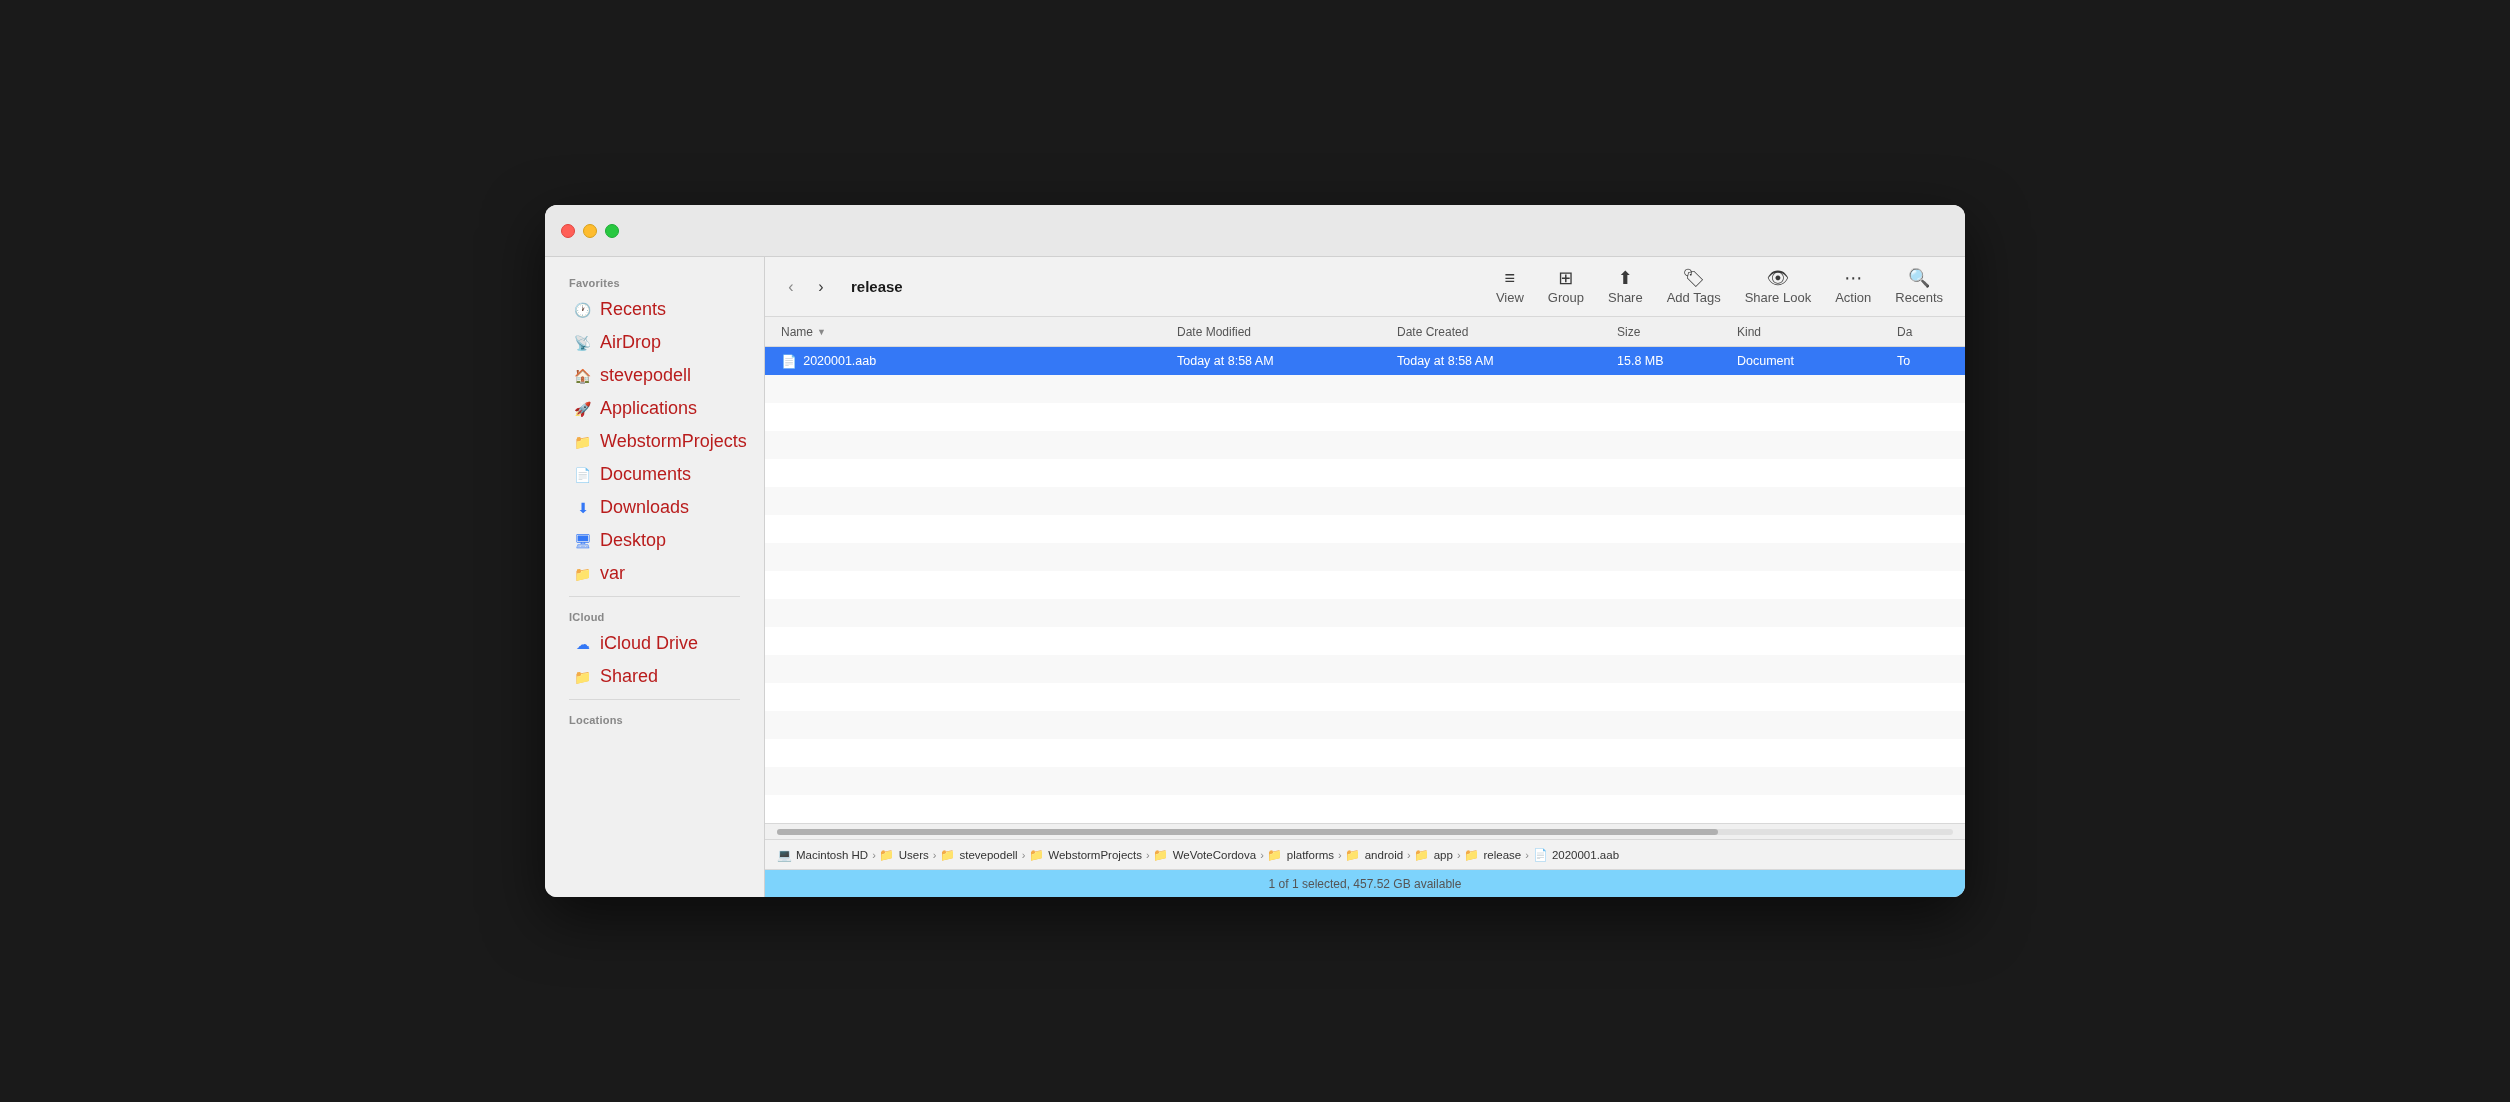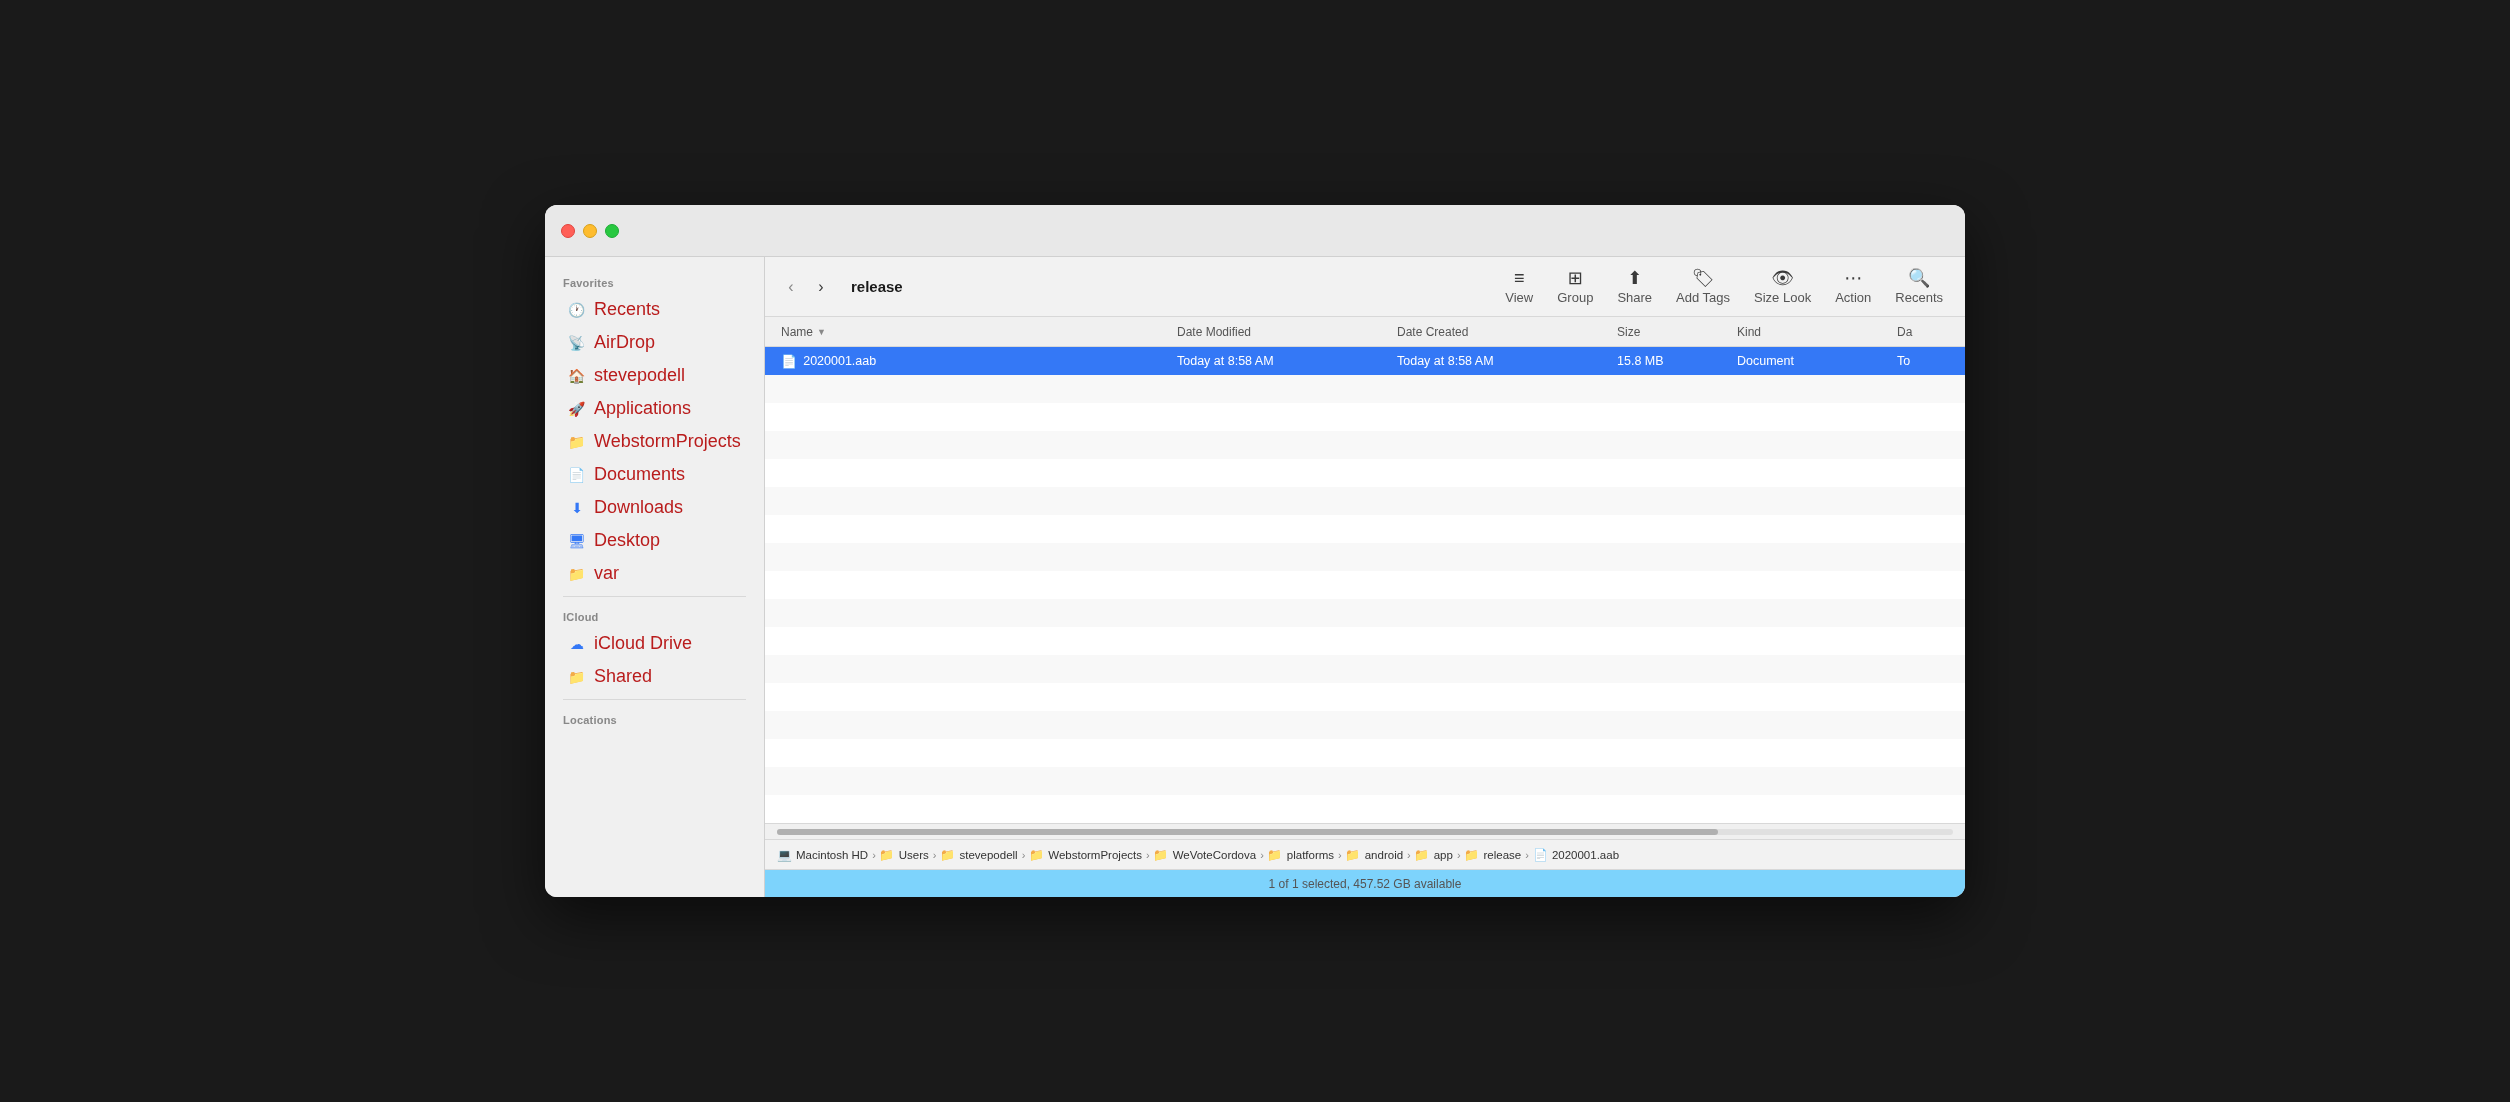--- a/index.html
+++ b/index.html
@@ -51,21 +51,21 @@
       display: flex;
       flex: 1;
       overflow: hidden;
     }
 
     
     .sidebar {
       width: 220px;
       background: #f0f0f0;
       border-right: 1px solid #d0d0d0;
-      padding: 12px 2px;
+      padding: 12px 8px;
       display: flex;
       flex-direction: column;
       overflow-y: auto;
       flex-shrink: 0;
     }
     .sidebar-section-label {
       font-size: 11px;
       font-weight: 600;
       color: #888;
       padding: 8px 16px 4px 16px;
@@ -378,21 +378,21 @@
         <button class="toolbar-btn">
           <span class="tb-icon">⬆</span>
           <span class="tb-label">Share</span>
         </button>
         <button class="toolbar-btn">
           <span class="tb-icon">🏷</span>
           <span class="tb-label">Add Tags</span>
         </button>
         <button class="toolbar-btn">
           <span class="tb-icon">👁</span>
-          <span class="tb-label">Size Look</span>
+          <span class="tb-label">Share Look</span>
         </button>
         <button class="toolbar-btn">
           <span class="tb-icon">⋯</span>
           <span class="tb-label">Action</span>
         </button>
         <button class="toolbar-btn">
           <span class="tb-icon">🔍</span>
           <span class="tb-label">Recents</span>
         </button>
       </div>

